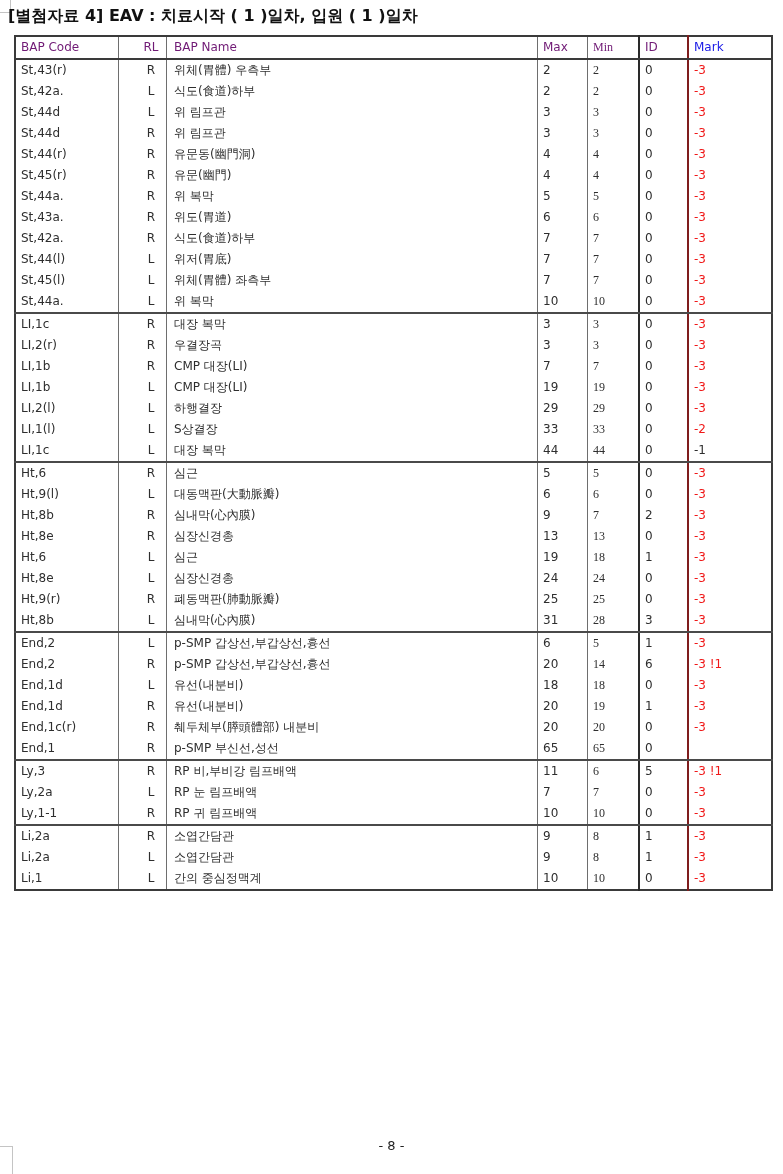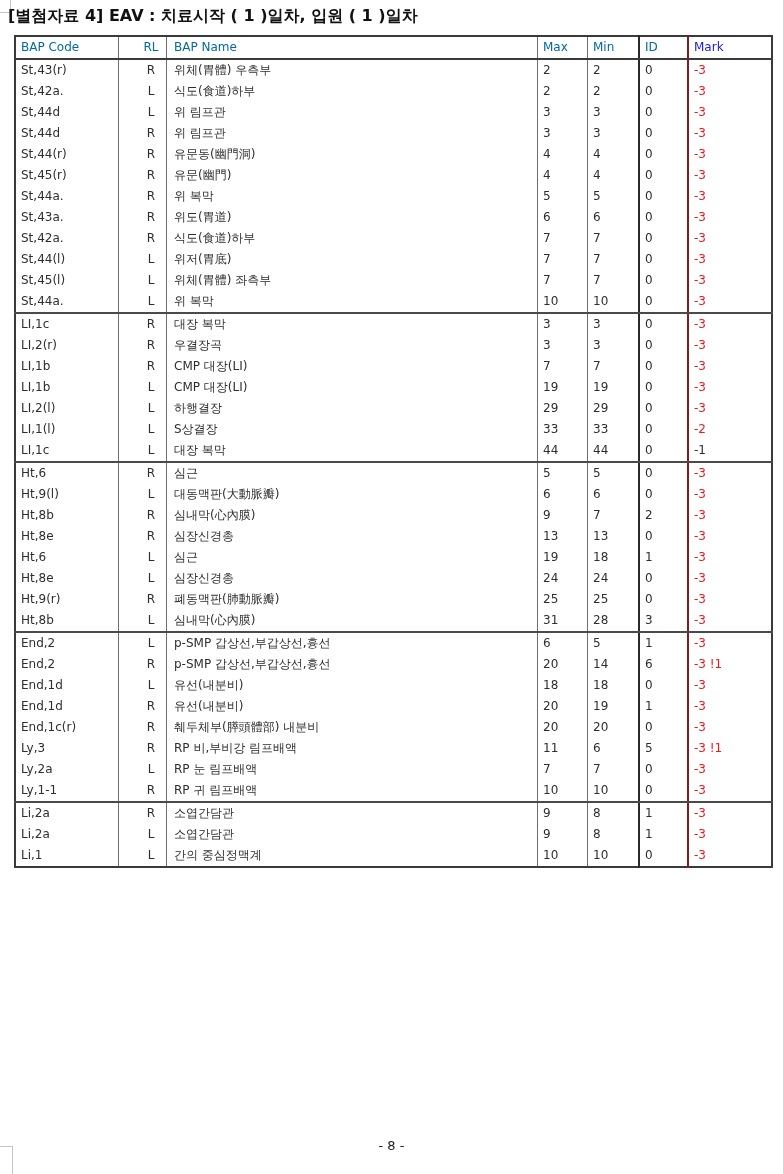--- a/index.html
+++ b/index.html
@@ -39,25 +39,25 @@
     white-space: nowrap;
     overflow: hidden;
     font-weight: normal;
     text-align: left;
     border-left: 1px solid #6e6e6e;
   }
   table.eav .col-code { width: 97px; }
   table.eav .col-rl   { width: 30px; text-align: center; padding-left: 17px; }
   table.eav .col-name { width: 363px; padding-left: 7px; margin-left: 40px; }
   table.eav .col-max  { width: 44px; }
-  table.eav .col-min  { width: 45px; }
+  table.eav .col-min  { width: 45px; font-family: Liberation Serif, serif; }
   table.eav .col-id   { width: 42px; border-left: 2px solid #2a2a2a; }
   table.eav .col-mark { width: 77px; border-left: 2px solid #7f1d1d; color: #f01818; }
   table.eav thead th {
-    color: #0369a1;
+    color: #701a75;
     border-bottom: 2px solid #3a3a3a;
   }
   table.eav thead th.col-mark { color: #1a1ae6; }
   table.eav tr.section-end td { border-bottom: 2px solid #4a4a4a; }
   table.eav td.mark-black { color: #2e2e2e; }
   .page-number {
     position: absolute;
     left: 0;
     top: 1138px;
     width: 100%;
@@ -387,20 +387,29 @@
         </tr>
         <tr>
           <td class="col-code">End,1c(r)</td>
           <td class="col-rl">R</td>
           <td class="col-name">췌두체부(膵頭體部) 내분비</td>
           <td class="col-max">20</td>
           <td class="col-min">20</td>
           <td class="col-id">0</td>
           <td class="col-mark">-3</td>
         </tr>
+        <tr class="section-end">
+          <td class="col-code">End,1</td>
+          <td class="col-rl">R</td>
+          <td class="col-name">p-SMP 부신선,성선</td>
+          <td class="col-max">65</td>
+          <td class="col-min">65</td>
+          <td class="col-id">0</td>
+          <td class="col-mark"></td>
+        </tr>
         <tr>
           <td class="col-code">Ly,3</td>
           <td class="col-rl">R</td>
           <td class="col-name">RP 비,부비강 림프배액</td>
           <td class="col-max">11</td>
           <td class="col-min">6</td>
           <td class="col-id">5</td>
           <td class="col-mark">-3 !1</td>
         </tr>
         <tr>

